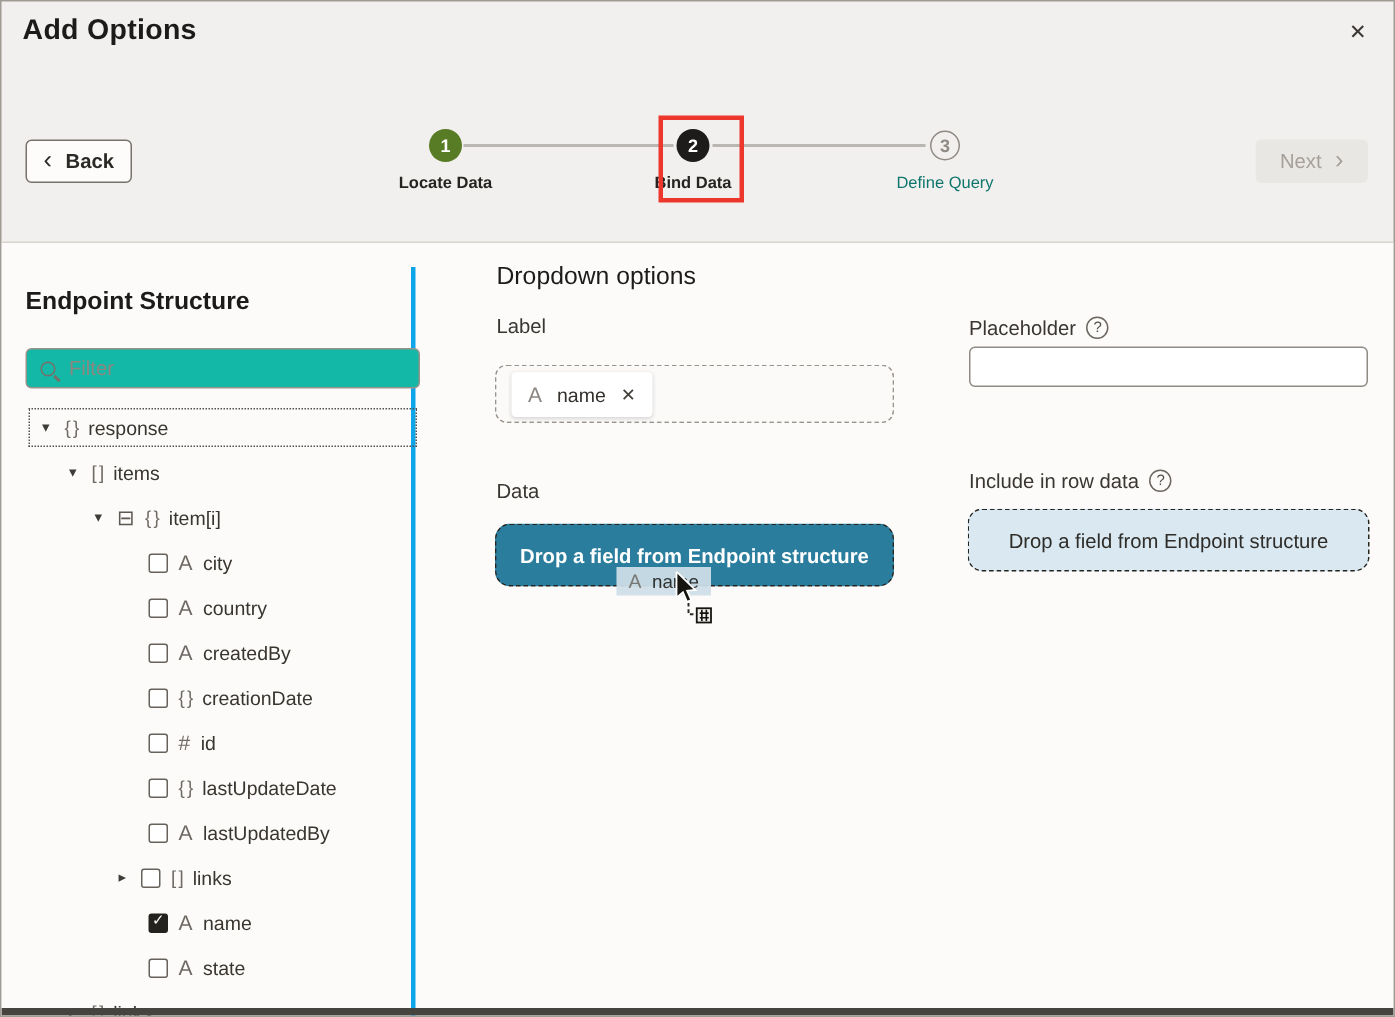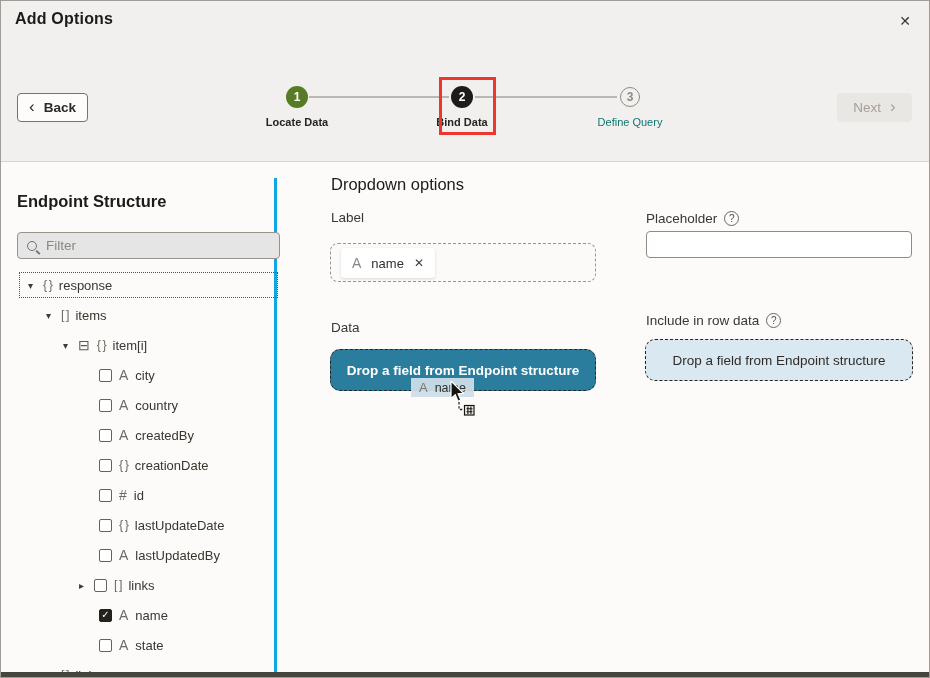--- a/index.html
+++ b/index.html
@@ -1,21 +1,21 @@
 <!DOCTYPE html>
 <html><head>
 <meta charset="utf-8">
 <style>
   * { margin:0; padding:0; box-sizing:border-box; }
   body { font-family:"Liberation Sans", sans-serif; background:#ddd; }
   .dialog { position:relative; width:930px; height:678px; background:#f2f0ee;
             border:1px solid #a09b94; overflow:hidden; color:#201e1c; }
 
   
-  .dlg-title { position:absolute; left:14px; top:9px; font-size:16px; font-weight:bold; color:#1d1b19; letter-spacing:.2px; }
+  .dlg-title { position:absolute; left:14px; top:9px; font-size:19px; font-weight:bold; color:#1d1b19; letter-spacing:.2px; }
   .close-btn { position:absolute; right:14px; top:10px; font-size:14px; color:#3a3734; cursor:pointer; padding:2px 4px; }
 
   
   .back-btn { position:absolute; left:16px; top:92px; width:71px; height:29px; background:#fdfcfb;
               border:1px solid #77726b; border-radius:4px; display:flex; align-items:center; justify-content:center;
               gap:9px; font-size:13.5px; font-weight:bold; color:#2c2a27; cursor:pointer; }
   .back-btn .chev, .next-btn .chev { font-size:17px; font-weight:normal; line-height:1; margin-top:-2px; }
   .next-btn { position:absolute; left:836px; top:92px; width:75px; height:29px; background:#e9e7e4;
               border:none; border-radius:4px; display:flex; align-items:center; justify-content:center;
               gap:9px; font-size:13.5px; color:#a6a099; }
@@ -36,21 +36,21 @@
   .hdr-divider { position:absolute; left:0; top:160px; width:100%; height:1px; background:#d8d4ce; }
 
   
   .content { position:absolute; left:0; top:161px; right:0; bottom:5px; background:#fcfbfa; }
   .bottom-bar { position:absolute; left:0; bottom:0; width:100%; height:5px; background:#46443f; }
 
   
   .left-panel { position:absolute; left:0; top:16px; width:276px; height:100%; border-right:3px solid #0ea5e9; }
   .lp-title { position:absolute; left:16px; top:14px; font-size:16.5px; font-weight:bold; color:#1d1b19; }
   .filter { position:absolute; left:16px; top:54px; width:263px; height:27px; border:1px solid #98928b;
-            border-radius:4px; background:#e5e5e5; display:flex; align-items:center; padding:0 9px; gap:9px; }
+            border-radius:4px; background:#14b8a6; display:flex; align-items:center; padding:0 9px; gap:9px; }
   .search-glyph { width:10px; height:10px; border:1.6px solid #767069; border-radius:50%; position:relative; flex:0 0 auto; }
   .search-glyph::after { content:""; position:absolute; width:1.6px; height:5px; background:#767069;
                          transform:rotate(-45deg); left:9px; top:8px; }
   .filter input { border:none; outline:none; flex:1; font-size:13.5px; font-family:inherit; color:#39362f; background:transparent; }
   .filter input::placeholder { color:#8d8780; }
 
   .tree { position:absolute; left:16px; top:92px; width:263px; }
   .trow { height:30px; display:flex; align-items:center; gap:7px; font-size:13px; color:#39362f; cursor:pointer; }
   .trow.selected { outline:1px dotted #55524d; outline-offset:-3px; }
   .ind0 { padding-left:8px; } .ind1 { padding-left:26px; } .ind2 { padding-left:43px; }

